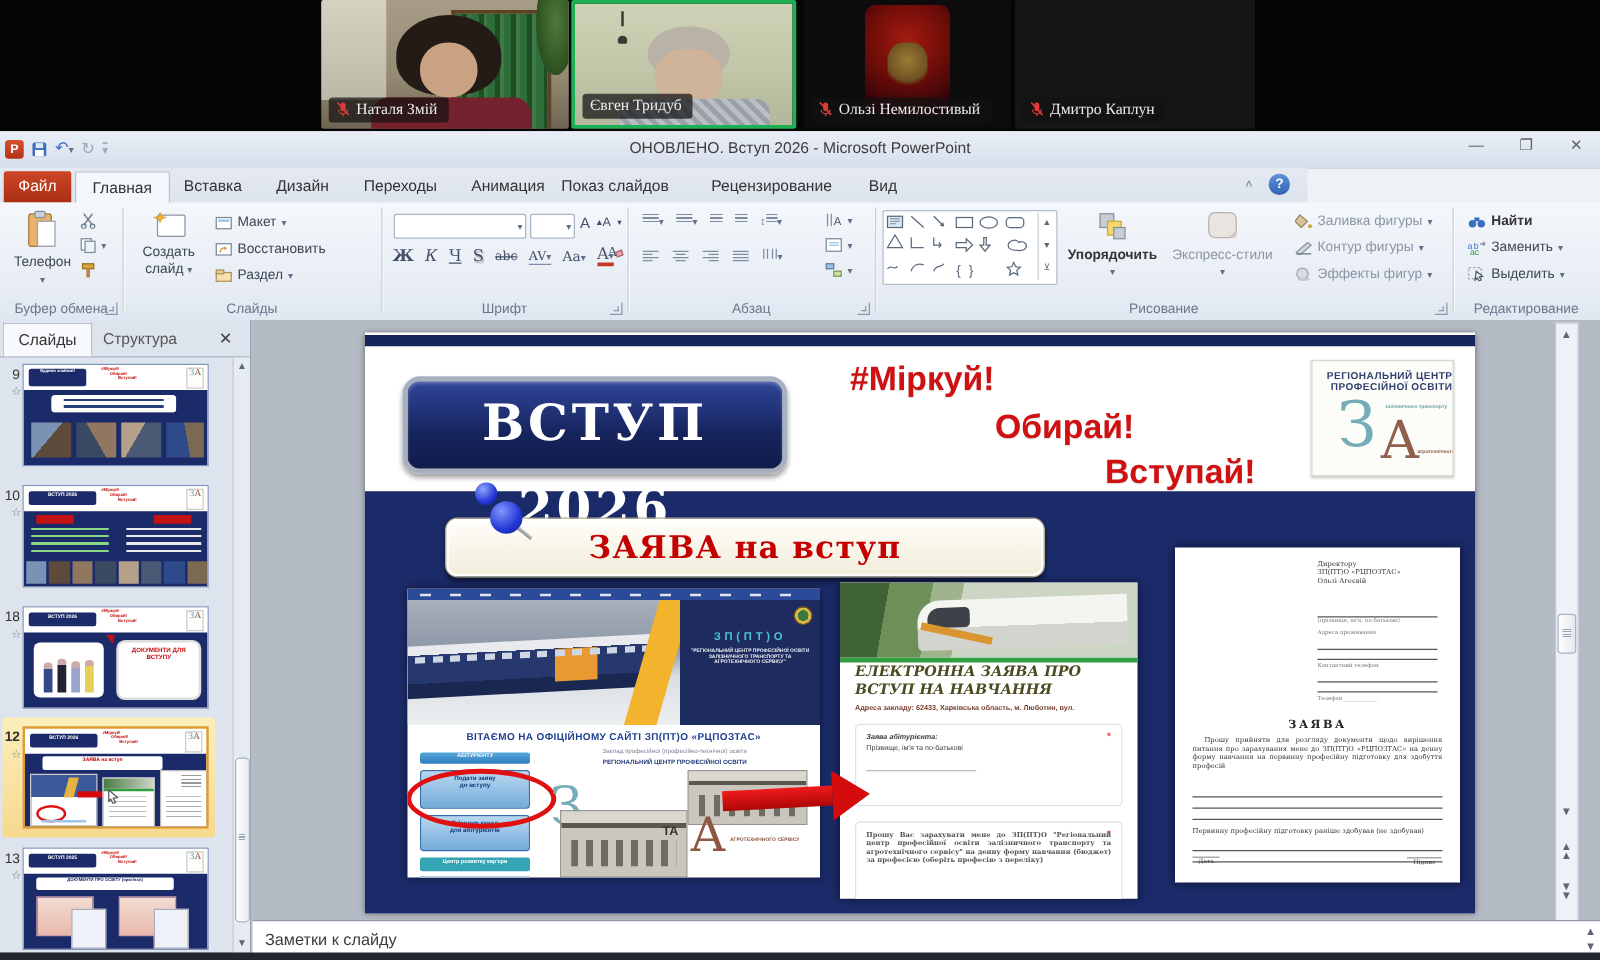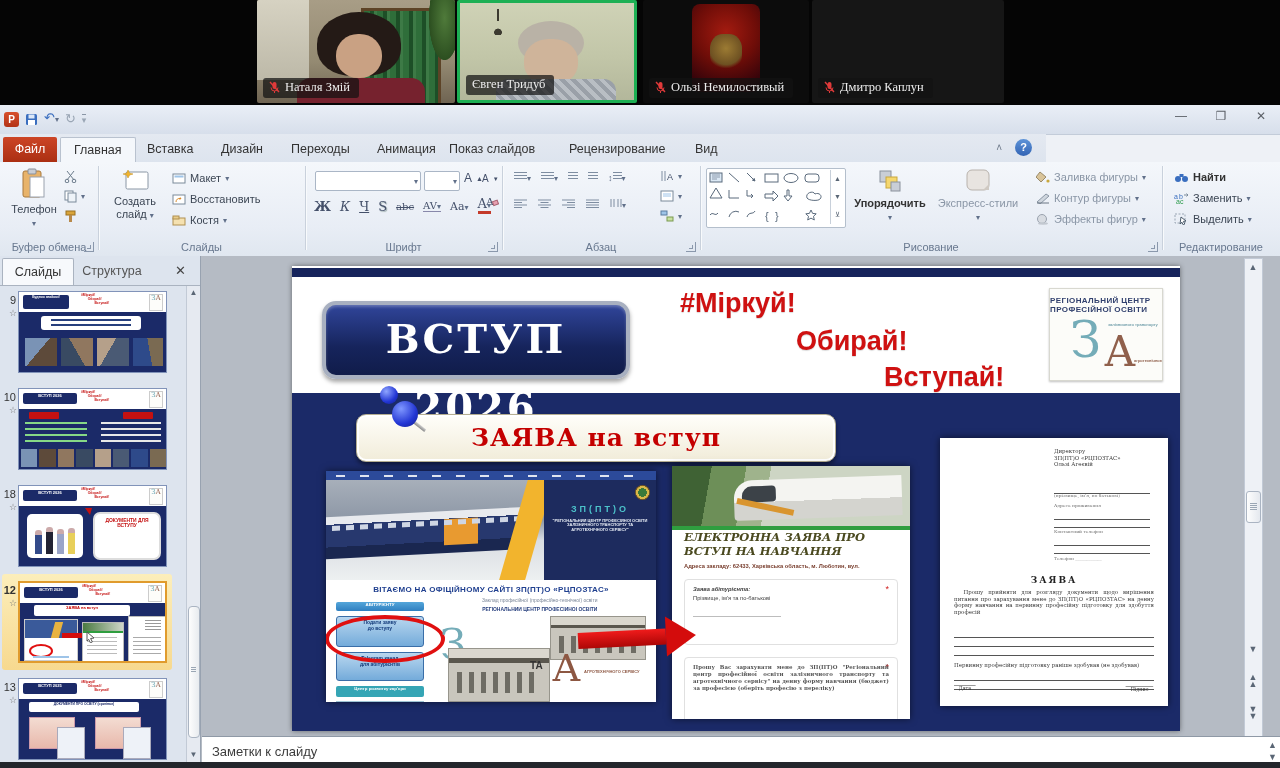--- a/index.html
+++ b/index.html
@@ -128,21 +128,21 @@
   .slide .body-navy{position:absolute;left:0;top:127px;width:888px;height:338px;background:#1b2a68;}
 
   .badge2026{position:absolute;left:30px;top:35px;width:300px;height:70px;border-radius:14px;
     background:linear-gradient(#30459a,#16245c 60%,#101c4a);border:4px solid #a8b0c0;
     box-shadow:0 3px 4px rgba(0,0,0,.35), inset 0 2px 3px rgba(255,255,255,.25);
     color:#fff;font-family:"DejaVu Serif",serif;font-weight:bold;font-size:40px;letter-spacing:3px;
     text-align:center;line-height:68px;}
   .tag{position:absolute;color:#cf1111;font-weight:bold;font-size:27px;text-shadow:0 1px 1px rgba(0,0,0,.15);}
   .logo-big{position:absolute;left:757px;top:22px;width:112px;height:91px;background:#fcfcf9;
     border:1px solid #d8d8d0;box-shadow:0 1px 2px rgba(0,0,0,.25);overflow:hidden;}
-  .logo-big .cap{margin-top:7px;text-align:left;font-size:8px;font-weight:bold;color:#31406e;letter-spacing:.4px;}
+  .logo-big .cap{margin-top:7px;text-align:right;font-size:8px;font-weight:bold;color:#31406e;letter-spacing:.4px;}
   .logo-big .z{position:absolute;left:20px;top:22px;font-family:"DejaVu Serif",serif;font-size:50px;color:#74acb8;}
   .logo-big .a{position:absolute;left:54px;top:38px;font-family:"DejaVu Serif",serif;font-size:42px;color:#90604c;}
   .logo-big .zc{position:absolute;left:58px;top:34px;width:70px;color:#74a0ac;font-weight:bold;}
   .logo-big .ac{position:absolute;left:84px;top:70px;width:60px;color:#90604c;font-weight:bold;}
 
   .banner{position:absolute;left:64px;top:148px;width:478px;height:46px;border-radius:10px;
     background:linear-gradient(#fffefa,#f1ecd9);border:1px solid #b5ae92;
     box-shadow:0 3px 4px rgba(0,0,0,.45), inset 0 0 0 2px #fff;
     color:#c40000;font-family:"DejaVu Serif",serif;font-weight:bold;font-size:25px;
     text-align:center;line-height:46px;letter-spacing:1px;}
@@ -301,20 +301,21 @@
         <div class="pp-icon">P</div>
         <svg width="13" height="13" viewBox="0 0 13 13">
           <rect x="1" y="1" width="11" height="11" rx="1.5" fill="#3a6ebf"></rect>
           <rect x="3.5" y="1.5" width="6" height="4" fill="#dce8f8"></rect>
           <rect x="3" y="7" width="7" height="5" fill="#fff"></rect>
         </svg>
         <span class="glyph-btn">↶<span class="dd">▾</span></span>
         <span class="glyph-btn glyph-dim">↻</span>
         <span class="glyph-dim" style="font-size:9px;border-top:1px solid #8a96a6;">▾</span>
       </div>
+      <div class="title-text">ОНОВЛЕНО. Вступ 2026  -  Microsoft PowerPoint</div>
       <div class="winbtns">
         <span class="winbtn">—</span>
         <span class="winbtn">❐</span>
         <span class="winbtn">✕</span>
       </div>
     </div>
 
     <div class="tabrow">
       <div class="tab-file">Файл</div>
       <div class="tab active" style="left:60px;">Главная</div>
@@ -389,21 +390,21 @@
           <path d="M4 8c0-2.5 2-4 4.5-3.5" stroke="#d98a2a" fill="none"></path>
           <path d="M8 3l1.5 1.8L7.3 6z" fill="#d98a2a"></path>
         </svg>
         <span>Восстановить</span>
       </div>
       <div class="smallrow" style="left:172px;top:52px;">
         <svg width="14" height="11" viewBox="0 0 14 11">
           <rect x="1" y="3" width="12" height="7" fill="#f5e1b0" stroke="#b09050"></rect>
           <rect x="1" y="1" width="6" height="3" fill="#e8cc8a" stroke="#b09050"></rect>
         </svg>
-        <span>Костя</span>
+        <span>Раздел</span>
           <span class="dd">▾</span>
       </div>
       <div class="grp-label" style="left:98px;width:207px;">Слайды</div>
 
       <div class="combo" style="position:absolute;left:315px;top:9px;width:104px;">
           <span class="dd">▾</span>
         </div>
       <div class="combo" style="position:absolute;left:424px;top:9px;width:34px;">
           <span class="dd">▾</span>
         </div>

